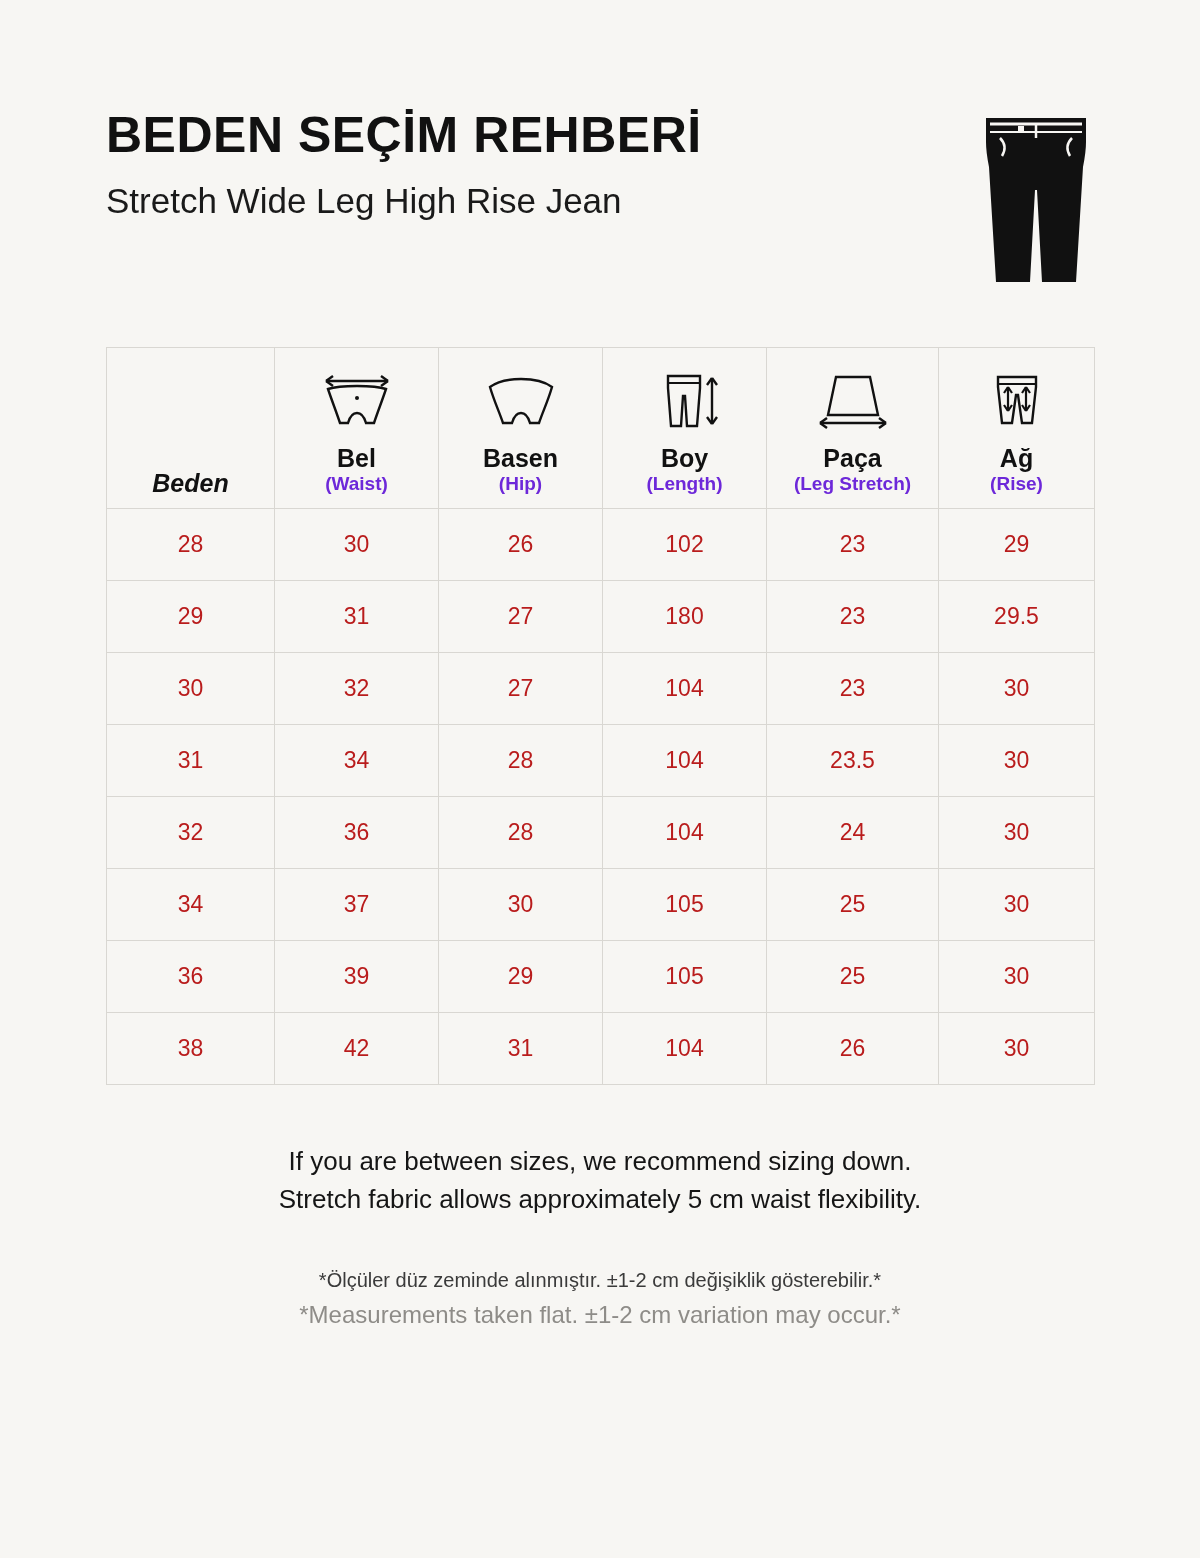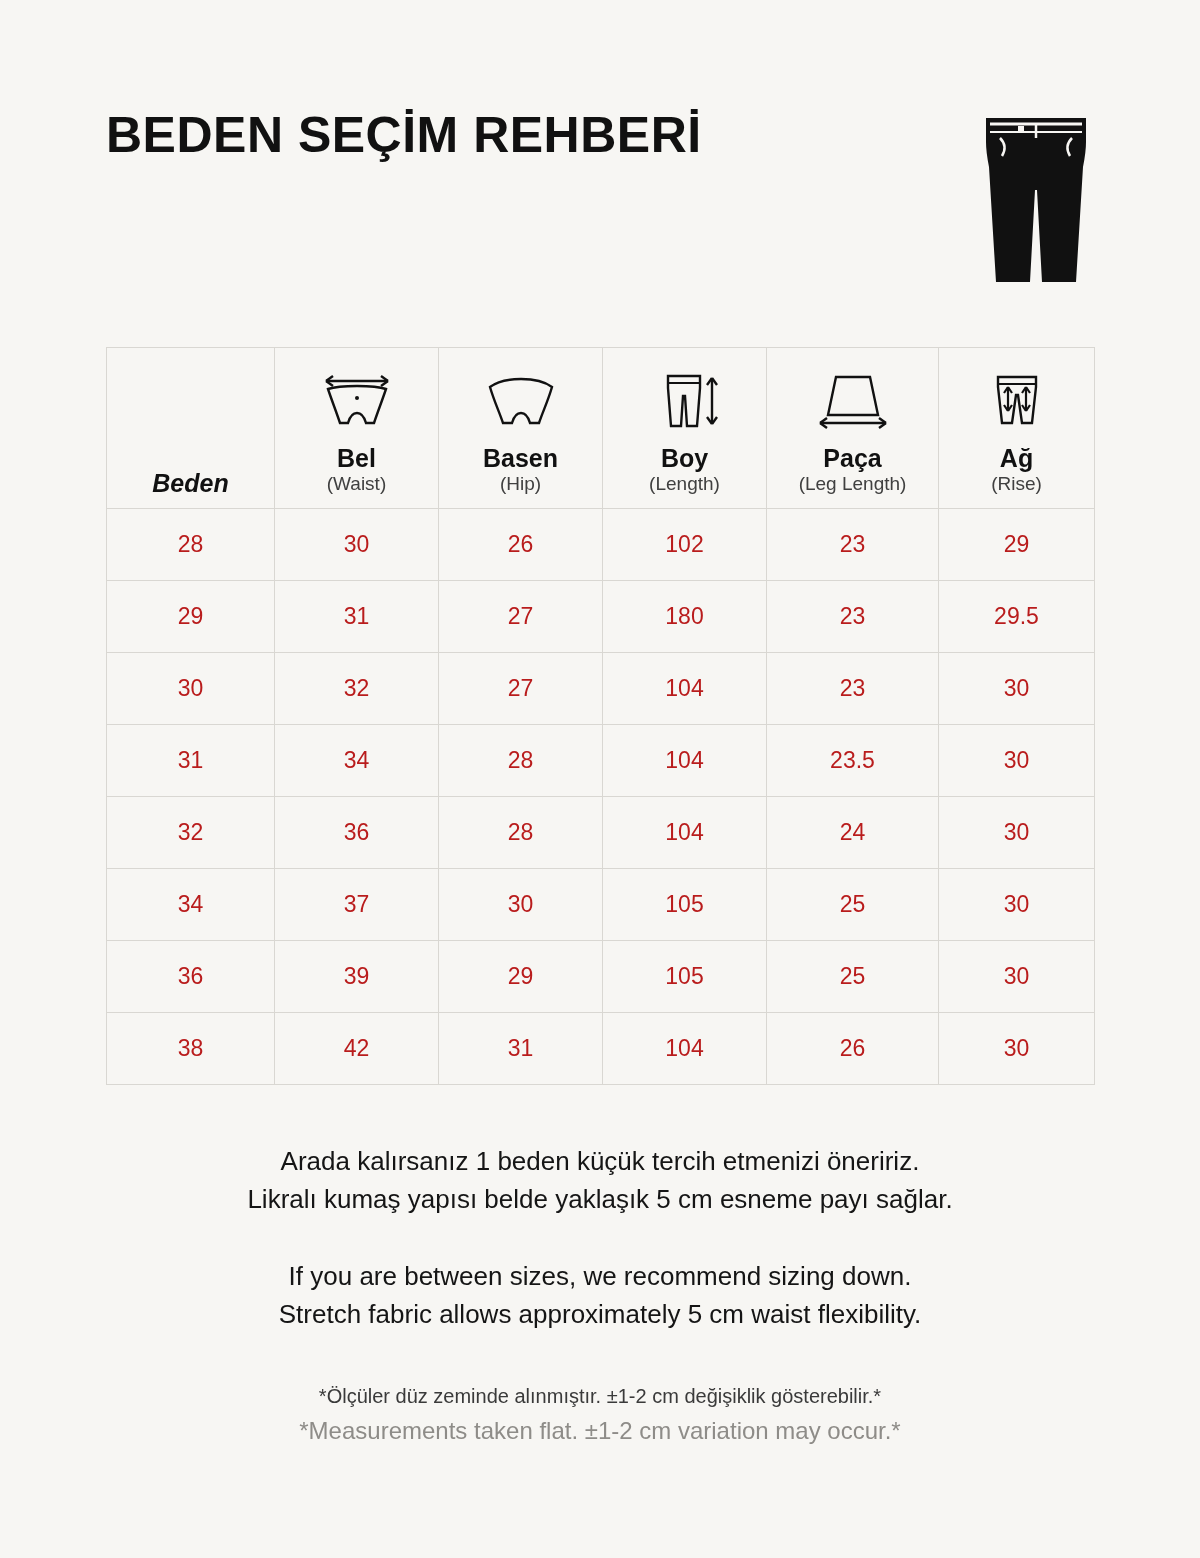--- a/index.html
+++ b/index.html
@@ -95,24 +95,24 @@
     margin-bottom: 14px;
   }
   .head-label {
     font-size: 25px;
     font-weight: bold;
     line-height: 1.05;
     color: #111;
   }
   .head-sub {
     font-size: 19px;
-    font-weight: normal;
+    font-weight: bold;
     line-height: 1.2;
     margin-top: 2px;
-    color: #404040;
+    color: #6d28d9;
   }
   .head-first .head-label {
     margin-bottom: 0;
     font-style: italic;
   }
   table.size-table tbody td {
     height: 69px;
     font-size: 23px;
     color: #b91c1c;
   }
@@ -150,20 +150,21 @@
   }
 </style>
 </head>
 <body>
 
 <div class="page">
 
   <div class="header">
     <div class="title-block">
       <h1 class="main-title">BEDEN SEÇİM REHBERİ</h1>
+      <h2 class="sub-title">Stretch Wide Leg High Rise Jean</h2>
     </div>
     <div class="jeans-icon">
       <svg width="112" height="175" viewBox="0 0 112 175" xmlns="http://www.w3.org/2000/svg">
         <path d="M6 6 H106 V30 Q106 40 103 55 L96 170 H62 L57 78 H55 L50 170 H16 L9 55 Q6 40 6 30 Z" fill="#111111"></path>
         <path d="M10 12 H102" stroke="#f7f6f3" stroke-width="3" fill="none"></path>
         <path d="M10 20 H102" stroke="#f7f6f3" stroke-width="2" fill="none"></path>
         <path d="M56 12 V26" stroke="#f7f6f3" stroke-width="2.5" fill="none"></path>
         <path d="M20 26 q8 8 2 18" stroke="#f7f6f3" stroke-width="2.5" fill="none"></path>
         <path d="M92 26 q-8 8 -2 18" stroke="#f7f6f3" stroke-width="2.5" fill="none"></path>
         <path d="M38 14 h6 v6 h-6 z" fill="#f7f6f3"></path>
@@ -234,21 +235,21 @@
               <div class="head-icon">
                 <svg width="94" height="58" viewBox="0 0 94 58" xmlns="http://www.w3.org/2000/svg">
                   <path d="M30 6 H64 L72 44 H22 Z" fill="none" stroke="#111" stroke-width="2.4"></path>
                   <path d="M22 44 H72" stroke="#111" stroke-width="2" stroke-dasharray="4 4"></path>
                   <path d="M14 52 H80" stroke="#111" stroke-width="2.4"></path>
                   <path d="M14 52 l7 -5 M14 52 l7 5" stroke="#111" stroke-width="2.4" fill="none"></path>
                   <path d="M80 52 l-7 -5 M80 52 l-7 5" stroke="#111" stroke-width="2.4" fill="none"></path>
                 </svg>
               </div>
               <div class="head-label">Paça</div>
-              <div class="head-sub">(Leg Length)</div>
+              <div class="head-sub">(Leg Stretch)</div>
             </div>
           </th>
           <th>
             <div class="head-inner">
               <div class="head-icon">
                 <svg width="86" height="58" viewBox="0 0 86 58" xmlns="http://www.w3.org/2000/svg">
                   <path d="M24 6 H62 V16 L58 52 H48 L44 24 H42 L38 52 H28 L24 16 Z" fill="none" stroke="#111" stroke-width="2.4"></path>
                   <path d="M24 13 H62" stroke="#111" stroke-width="2"></path>
                   <path d="M34 16 V40" stroke="#111" stroke-width="2.2"></path>
                   <path d="M34 16 l-4 6 M34 16 l4 6" stroke="#111" stroke-width="2.2" fill="none"></path>
@@ -327,24 +328,20 @@
             <td>31</td>
             <td>104</td>
             <td>26</td>
             <td>30</td>
           </tr>
         </tbody>
     </table>
   </div>
 
   <div class="notes">
-    <div class="note-tr">
-      <div>Arada kalırsanız 1 beden küçük tercih etmenizi öneririz.</div>
-      <div>Likralı kumaş yapısı belde yaklaşık 5 cm esneme payı sağlar.</div>
-    </div>
     <div class="note-en">
       <div>If you are between sizes, we recommend sizing down.</div>
       <div>Stretch fabric allows approximately 5 cm waist flexibility.</div>
     </div>
   </div>
 
   <div class="disclaimer">
     <div class="disc-tr">*Ölçüler düz zeminde alınmıştır. ±1-2 cm değişiklik gösterebilir.*</div>
     <div class="disc-en">*Measurements taken flat. ±1-2 cm variation may occur.*</div>
   </div>

